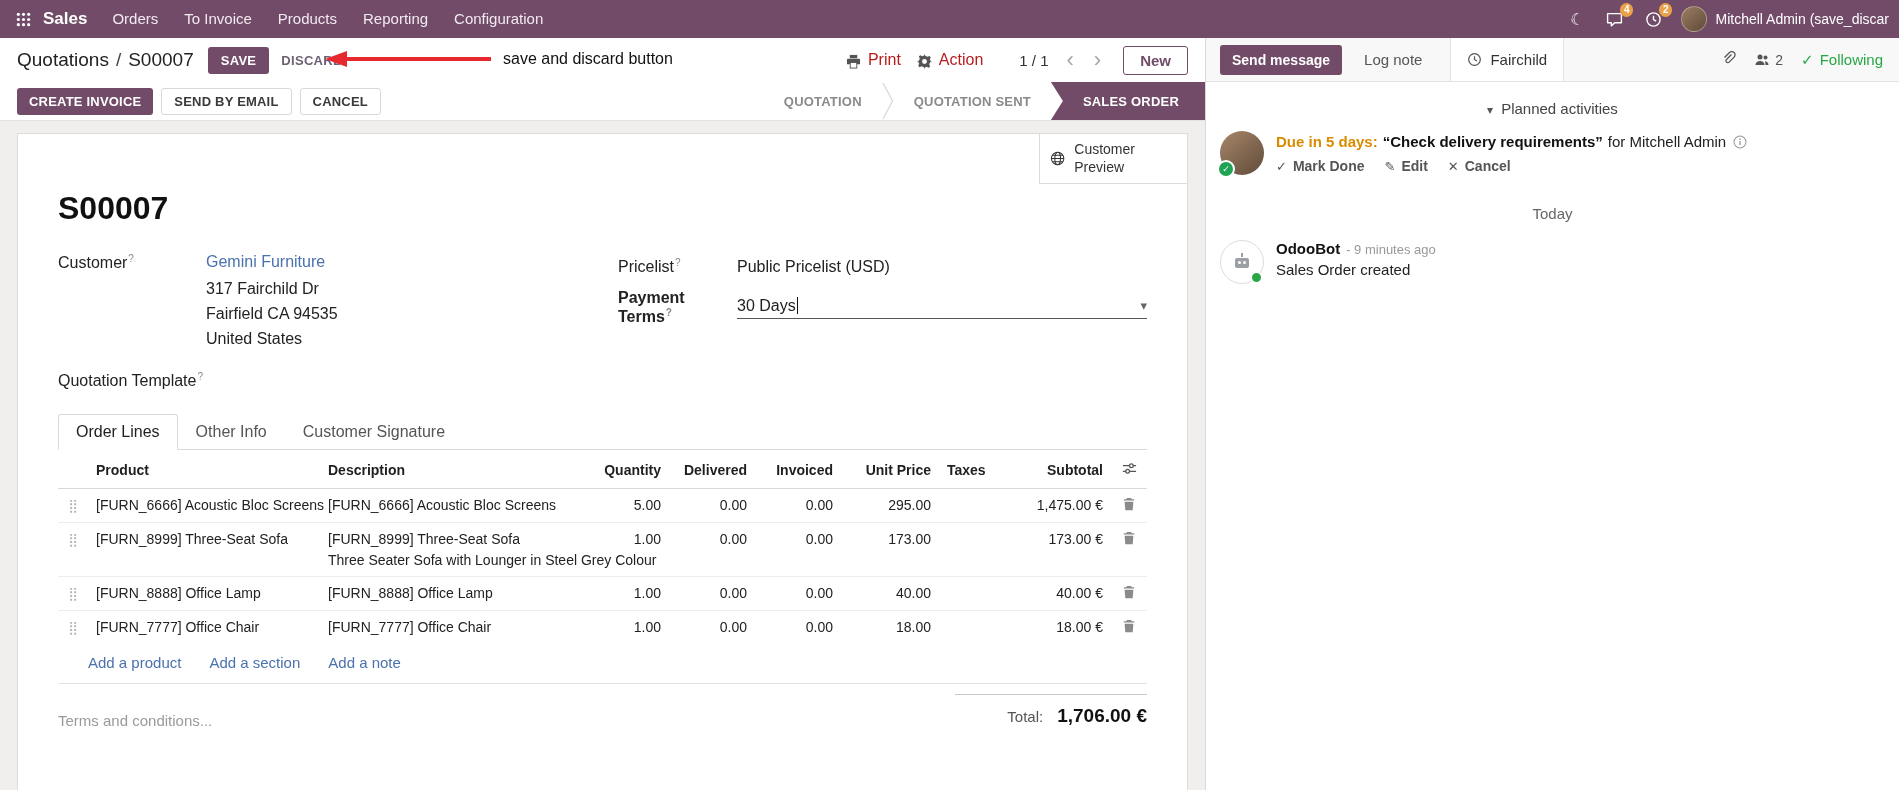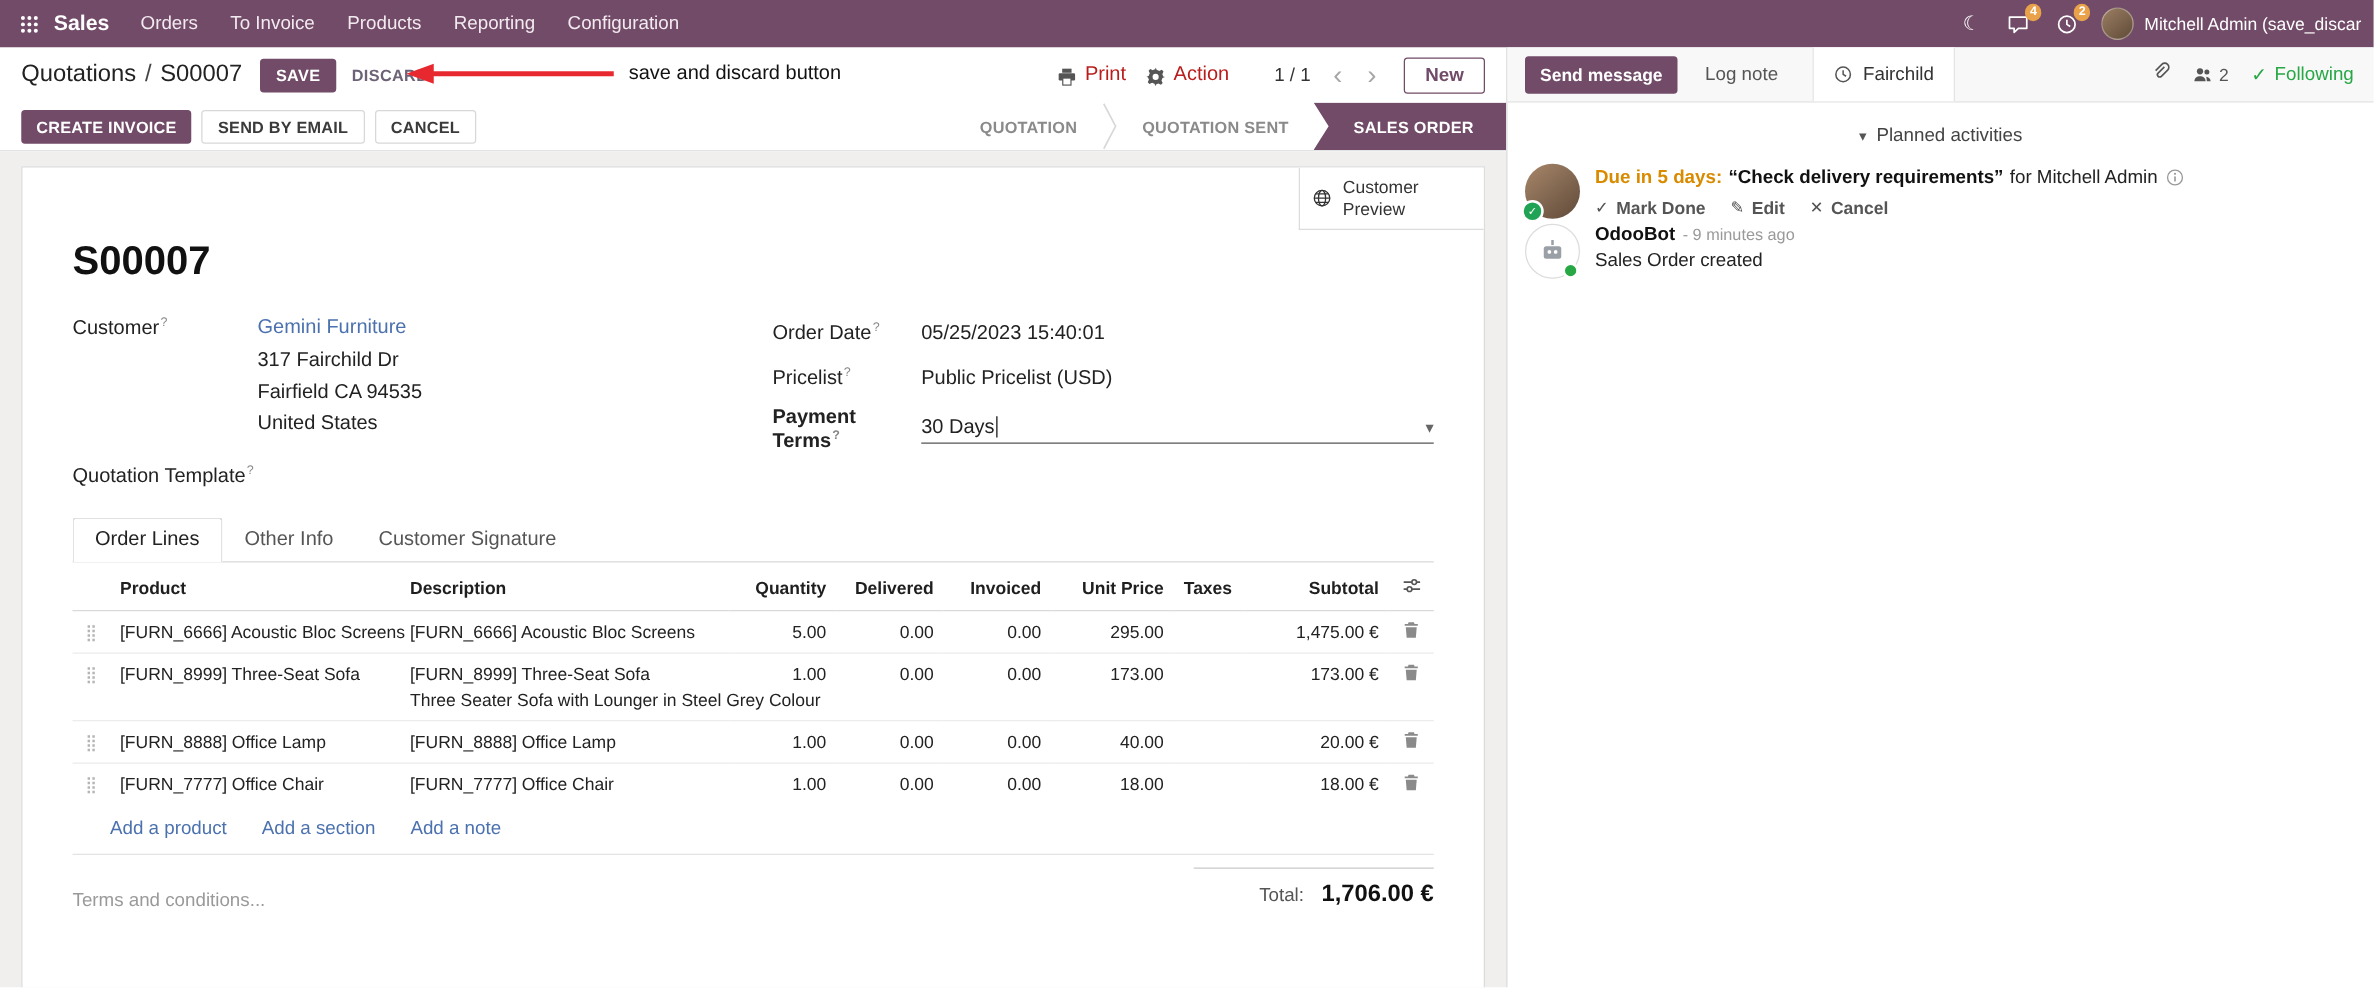--- a/index.html
+++ b/index.html
@@ -295,26 +295,20 @@
             </div>
             <div class="field qt">
               <span class="f-label">
                 <span>Quotation Template</span><sup>?</sup>
               </span>
               <div class="f-value"></div>
             </div>
           </div>
 
           <div class="col-right">
-            <div class="fieldr">
-              <span class="f-label2">
-                <span>Order Date</span><sup>?</sup>
-              </span>
-              <span class="f-val">05/25/2023 15:40:01</span>
-            </div>
             <div class="fieldr">
               <span class="f-label2">
                 <span>Pricelist</span><sup>?</sup>
               </span>
               <span class="f-val">Public Pricelist (USD)</span>
             </div>
             <div class="fieldr">
               <span class="f-label2 bold">
                 <span>Payment Terms</span><sup>?</sup>
               </span>
@@ -395,21 +389,21 @@
               <td class="c-handle"><span class="handle">⣿</span></td>
               <td class="c-prod">[FURN_8888] Office Lamp</td>
               <td class="c-desc">
                   <div>[FURN_8888] Office Lamp</div>
                 </td>
               <td class="c-num">1.00</td>
               <td class="c-num">0.00</td>
               <td class="c-num">0.00</td>
               <td class="c-num c-price">40.00</td>
               <td class="c-tax"></td>
-              <td class="c-num c-sub">20.00 €</td>
+              <td class="c-num c-sub">40.00 €</td>
               <td class="c-gear"><button class="trash"><svg width="14" height="14" viewBox="0 0 16 16" fill="#8a8a8a">
                       <path d="M5.5 1h5l.5 1.5H14V4H2V2.5h3zM3 5.5h10l-.8 9.5H3.8z"></path>
                     </svg></button></td>
             </tr>
             <tr>
               <td class="c-handle"><span class="handle">⣿</span></td>
               <td class="c-prod">[FURN_7777] Office Chair</td>
               <td class="c-desc">
                   <div>[FURN_7777] Office Chair</div>
                 </td>
@@ -509,20 +503,21 @@
               <span>Edit</span>
             </button>
           <button>
               <span class="ic">✕</span>
               <span>Cancel</span>
             </button>
         </div>
       </div>
     </div>
 
+    <div class="today">Today</div>
 
     <div class="message">
       <div class="msg-avatar">
         <svg width="24" height="24" viewBox="0 0 24 24">
           <rect x="5" y="8" width="14" height="10" rx="2" fill="#9aa0a6"></rect>
           <circle cx="9.5" cy="12.5" r="1.5" fill="#fff"></circle>
             <circle cx="14.5" cy="12.5" r="1.5" fill="#fff"></circle>
           <rect x="11" y="3" width="2" height="4" fill="#9aa0a6"></rect>
         </svg>
         <span class="online-dot"></span>

